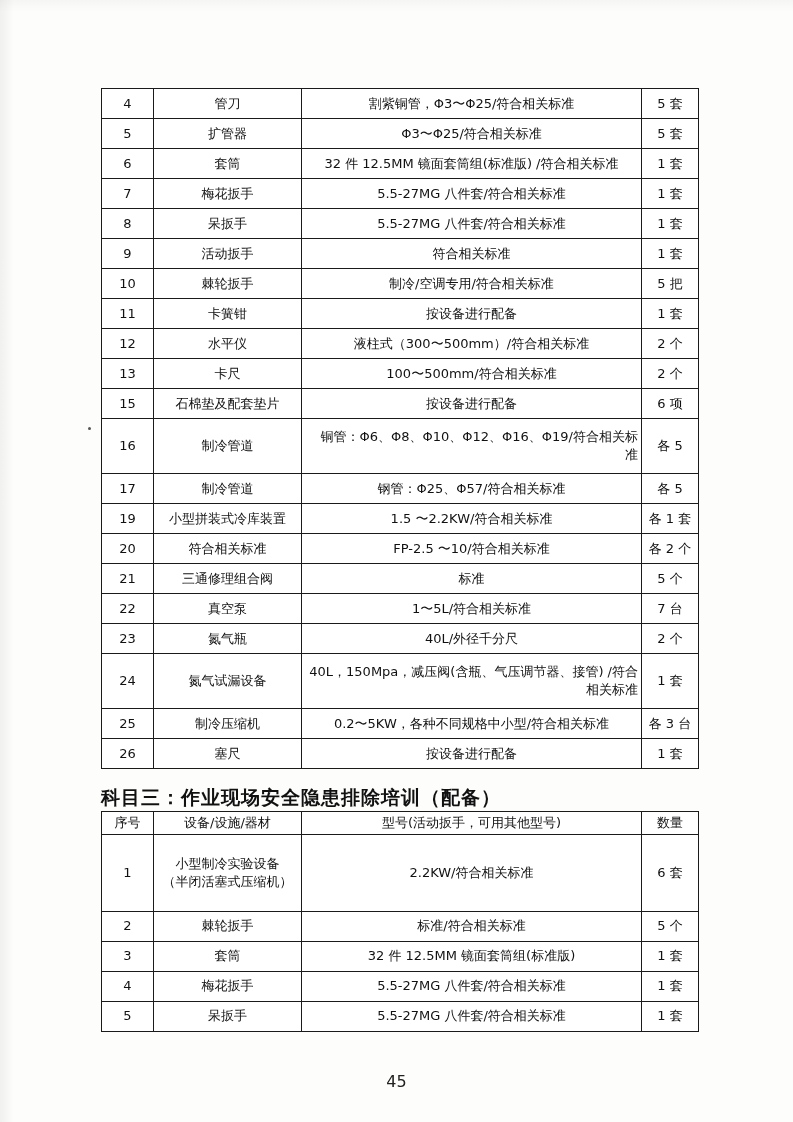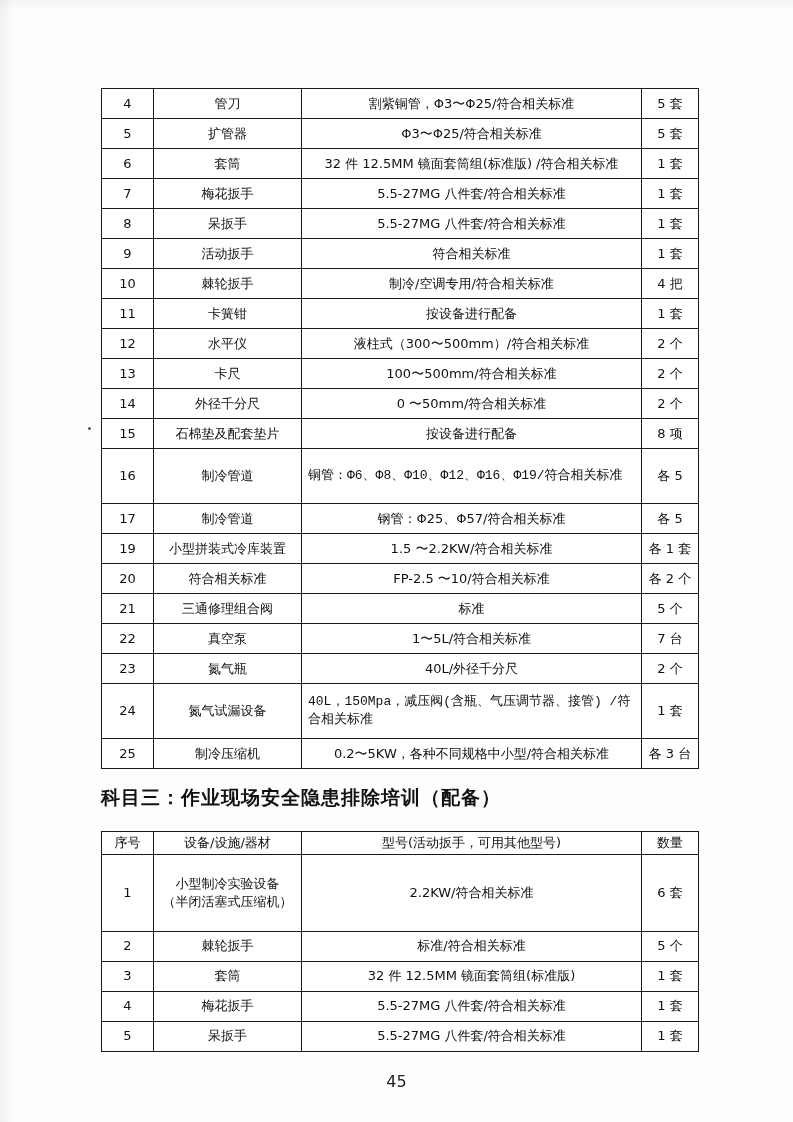--- a/index.html
+++ b/index.html
@@ -47,35 +47,34 @@
     border: 1px solid #1a1a1a;
     font-weight: normal;
     padding: 2px 3px;
     text-align: center;
     vertical-align: middle;
     font-size: 13px;
     line-height: 1.35;
     font-family: "DejaVu Sans", "Liberation Sans", sans-serif;
   }
   table.doc-table td.left {
-    text-align: left;
+    text-align: right;
     padding-left: 6px;
-    font-family: Liberation Mono, monospace;
   }
   .col-no { width: 52px; }
   .col-name { width: 148px; }
   .col-model { width: 340px; }
   .col-qty { width: 57px; }
 
   .row-h28 td { height: 25px; }
   .row-h2 td { height: 50px; }
   .row-h3 td { height: 72px; }
 
   .section-title {
-    margin: 16px 0 20px 0;
+    margin: 16px 0 0 0;
     font-size: 19px;
     font-weight: bold;
     letter-spacing: 1px;
     font-family: "DejaVu Sans", "Liberation Sans", sans-serif;
     color: #111;
   }
   .page-number {
     position: absolute;
     top: 1072px;
     left: 0;
@@ -148,51 +147,45 @@
           <tr class="row-h28">
             <td>9</td>
             <td>活动扳手</td>
             <td>符合相关标准</td>
             <td>1 套</td>
           </tr>
           <tr class="row-h28">
             <td>10</td>
             <td>棘轮扳手</td>
             <td>制冷/空调专用/符合相关标准</td>
-            <td>4 把</td>
+            <td>5 把</td>
           </tr>
           <tr class="row-h28">
             <td>11</td>
             <td>卡簧钳</td>
             <td>按设备进行配备</td>
             <td>1 套</td>
           </tr>
           <tr class="row-h28">
             <td>12</td>
             <td>水平仪</td>
             <td>液柱式（300〜500mm）/符合相关标准</td>
             <td>2 个</td>
           </tr>
           <tr class="row-h28">
             <td>13</td>
             <td>卡尺</td>
             <td>100〜500mm/符合相关标准</td>
             <td>2 个</td>
           </tr>
           <tr class="row-h28">
-            <td>14</td>
-            <td>外径千分尺</td>
-            <td>0 〜50mm/符合相关标准</td>
-            <td>2 个</td>
-          </tr>
-          <tr class="row-h28">
             <td>15</td>
             <td>石棉垫及配套垫片</td>
             <td>按设备进行配备</td>
-            <td>8 项</td>
+            <td>6 项</td>
           </tr>
           <tr class="row-h2">
             <td>16</td>
             <td>制冷管道</td>
             <td class="left tight">铜管：Φ6、Φ8、Φ10、Φ12、Φ16、Φ19/符合相关标准</td>
             <td>各 5</td>
           </tr>
           <tr class="row-h28">
             <td>17</td>
             <td>制冷管道</td>
@@ -233,20 +226,26 @@
             <td>24</td>
             <td>氮气试漏设备</td>
             <td class="left tight">40L，150Mpa，减压阀(含瓶、气压调节器、接管) /符合相关标准</td>
             <td>1 套</td>
           </tr>
           <tr class="row-h28">
             <td>25</td>
             <td>制冷压缩机</td>
             <td>0.2〜5KW，各种不同规格中小型/符合相关标准</td>
             <td>各 3 台</td>
+          </tr>
+          <tr class="row-h28">
+            <td>26</td>
+            <td>塞尺</td>
+            <td>按设备进行配备</td>
+            <td>1 套</td>
           </tr>
         </tbody>
     </table>
 
     <div class="section-title">科目三：作业现场安全隐患排除培训（配备）</div>
 
     <table class="doc-table">
       <colgroup>
         <col class="col-no">
           <col class="col-name">

